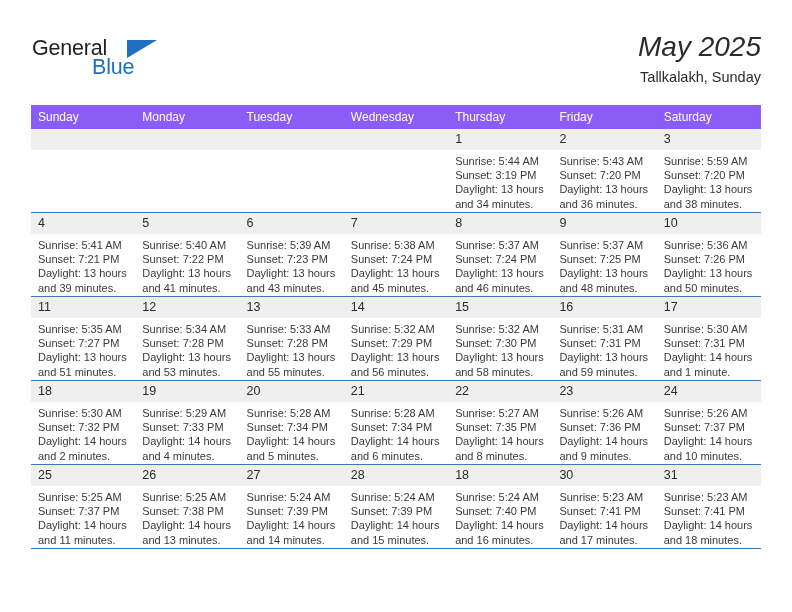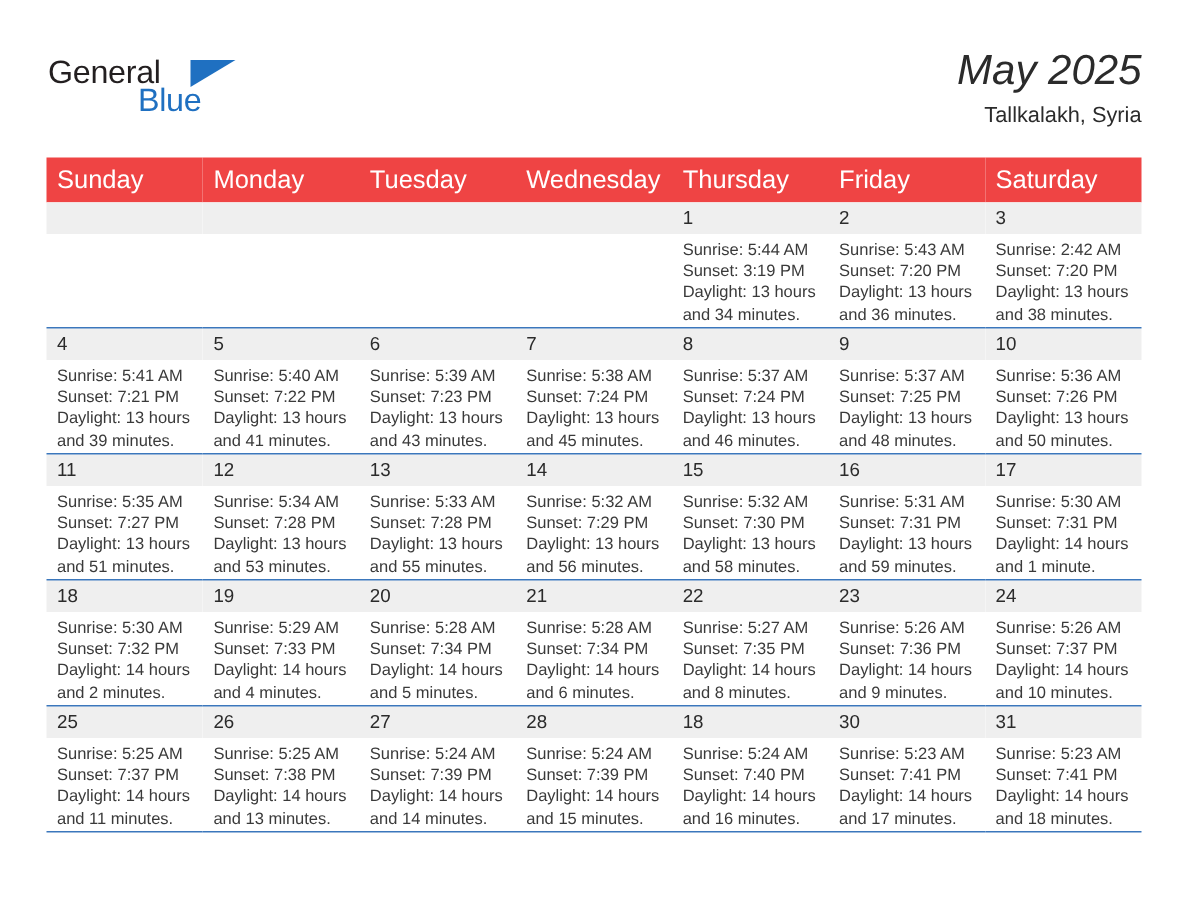--- a/index.html
+++ b/index.html
@@ -88,23 +88,23 @@
   
   .calendar {
     position: absolute;
     left: 31px;
     top: 105px;
     width: 730px;
     border-collapse: collapse;
     table-layout: fixed;
   }
   .calendar th {
-    background: #ef4444;
+    background: #8b5cf6;
     color: #ffffff;
-    font-size: 17px;
+    font-size: 12px;
     font-weight: normal;
     text-align: left;
     padding: 5px 0 5px 7px;
     height: 12px;
     border: none;
   }
   .calendar td {
     vertical-align: top;
     padding: 0;
     border: none;
@@ -146,21 +146,21 @@
   <div class="header">
 
     <div class="logo">
       <span class="logo-general">General</span>
       <span class="logo-triangle"></span>
       <span class="logo-blue">Blue</span>
     </div>
 
     <div class="title-block">
       <div class="cal-title">May 2025</div>
-      <div class="cal-subtitle">Tallkalakh, Syria</div>
+      <div class="cal-subtitle">Tallkalakh, Sunday</div>
     </div>
 
   </div>
 
   <table class="calendar">
     <thead>
       <tr>
         <th>Sunday</th>
         <th>Monday</th>
         <th>Tuesday</th>
@@ -197,21 +197,21 @@
           <span class="daynum">2</span>
           <span class="info">
             <div>Sunrise: 5:43 AM</div>
             <div>Sunset: 7:20 PM</div>
             <div class="daylight">Daylight: 13 hours and 36 minutes.</div>
           </span>
         </td>
         <td>
           <span class="daynum">3</span>
           <span class="info">
-            <div>Sunrise: 2:42 AM</div>
+            <div>Sunrise: 5:59 AM</div>
             <div>Sunset: 7:20 PM</div>
             <div class="daylight">Daylight: 13 hours and 38 minutes.</div>
           </span>
         </td>
       </tr>
 
       <tr>
         <td>
           <span class="daynum">4</span>
           <span class="info">

